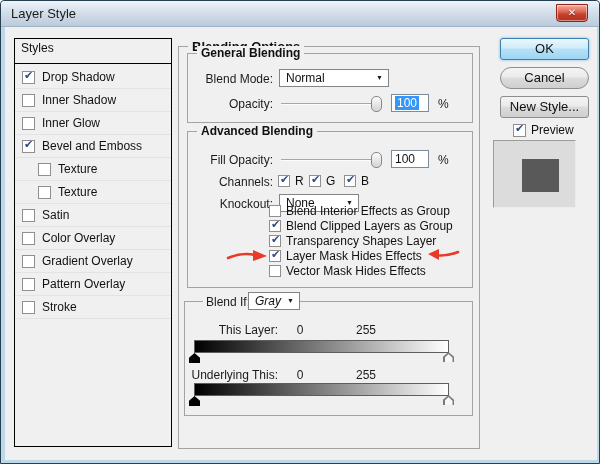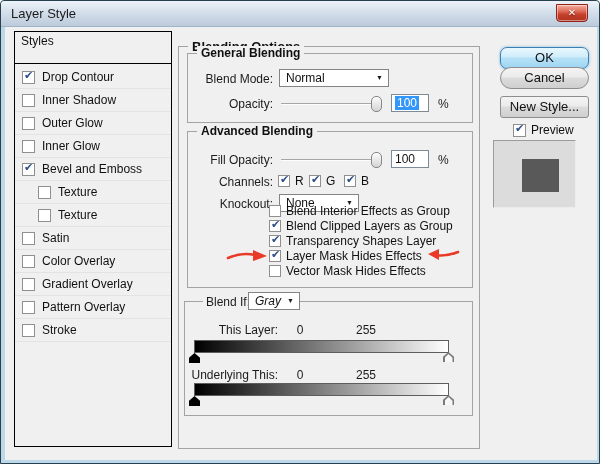--- a/index.html
+++ b/index.html
@@ -11,21 +11,21 @@
     border-radius:3px 3px 0 0; }
   .title { position:absolute; left:10px; top:5px; font-size:13px; color:#1c1c1c; }
   .close-btn { position:absolute; right:11px; top:3px; width:32px; height:18px;
     background:linear-gradient(#f4b0a4,#de6a55 40%,#c33f2b 60%,#b03420);
     border:1px solid #932116; border-radius:0 0 4px 4px; color:#fff; font-size:10px;
     font-weight:bold; text-align:center; line-height:16px;
     box-shadow:inset 0 0 0 1px rgba(255,255,255,.45); text-shadow:0 1px 1px #7c1d12; cursor:pointer; }
   .content { position:absolute; left:4px; top:26px; width:592px; height:433px; background:#f0f0f0; }
 
   
-  .styles-header { position:absolute; left:9px; top:4px; width:158px; height:34px;
+  .styles-header { position:absolute; left:9px; top:11px; width:158px; height:34px;
     border:1px solid #000; font-size:12px; color:#111; line-height:19px; padding-left:6px; background:#f0f0f0; }
   .styles-list { position:absolute; left:9px; top:36px; width:158px; height:384px;
     border:1px solid #000; background:#f0f0f0; padding-top:2px; }
   .s-row { height:23px; display:flex; align-items:center; padding-left:7px;
     border-bottom:1px solid #e3e3e3; font-size:12px; color:#111; cursor:pointer; }
   .s-row.indent { padding-left:23px; }
   .s-row.sel { background:linear-gradient(#4598ea,#1e72d8); color:#fff; font-weight:bold;
     padding-left:7px; border-bottom:1px solid #1b64c0; }
   .s-row .lbl { margin-left:7px; }
   .s-row.sel .lbl { margin-left:0; }
@@ -96,29 +96,25 @@
   </div>
 
   <div class="content">
 
     <div class="styles-header">Styles</div>
     <div class="styles-list">
       <div class="s-row">
         <span class="cb on">
             <i class="tick">✔</i>
           </span>
-        <span class="lbl">Drop Contour</span>
+        <span class="lbl">Drop Shadow</span>
       </div>
       <div class="s-row">
         <span class="cb"></span>
         <span class="lbl">Inner Shadow</span>
-      </div>
-      <div class="s-row">
-        <span class="cb"></span>
-        <span class="lbl">Outer Glow</span>
       </div>
       <div class="s-row">
         <span class="cb"></span>
         <span class="lbl">Inner Glow</span>
       </div>
       <div class="s-row">
         <span class="cb on">
             <i class="tick">✔</i>
           </span>
         <span class="lbl">Bevel and Emboss</span>
@@ -264,21 +260,21 @@
 
     <div class="label r-label" style="left:163px; top:341px; width:110px;">Underlying This:</div>
     <div class="label" style="left:288px; top:341px; width:14px; text-align:center;">0</div>
     <div class="label" style="left:351px; top:341px; width:24px;">255</div>
     <div class="grad-bar" style="left:189px; top:356px;"></div>
     <div class="thumb-b pent" style="left:184px; top:369px;"></div>
     <div class="thumb-w pent" style="left:438px; top:368px;">
         <span class="inner"></span>
       </div>
 
-    <div class="btn default" style="top:20px;border-radius:7px;">OK</div>
+    <div class="btn default" style="top:11px;">OK</div>
     <div class="btn" style="top:40px;border-radius:11px;">Cancel</div>
     <div class="btn" style="top:69px;">New Style...</div>
     <div class="preview-row">
       <span class="cb on">
           <i class="tick">✔</i>
         </span>
       <span class="lbl">Preview</span>
     </div>
     <div class="swatch">
       <div class="sq"></div>

